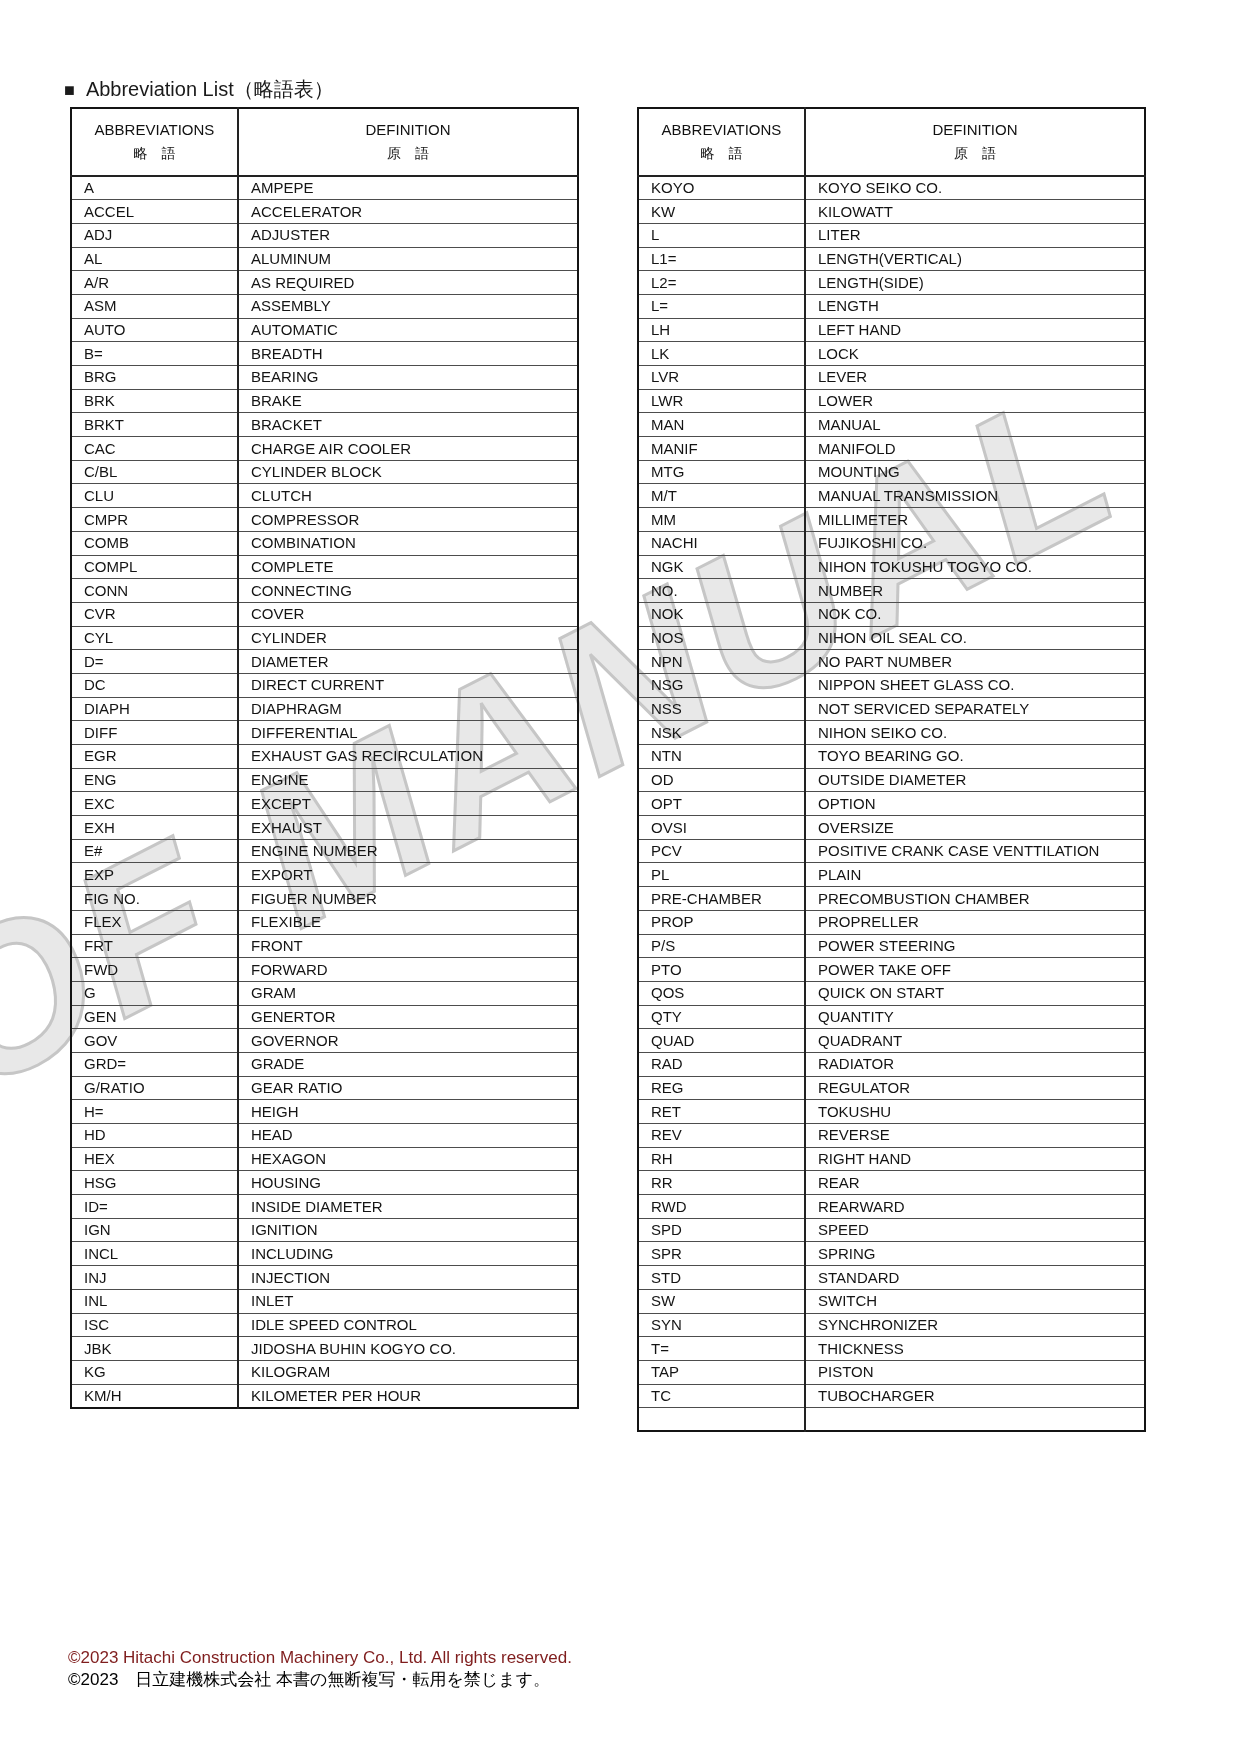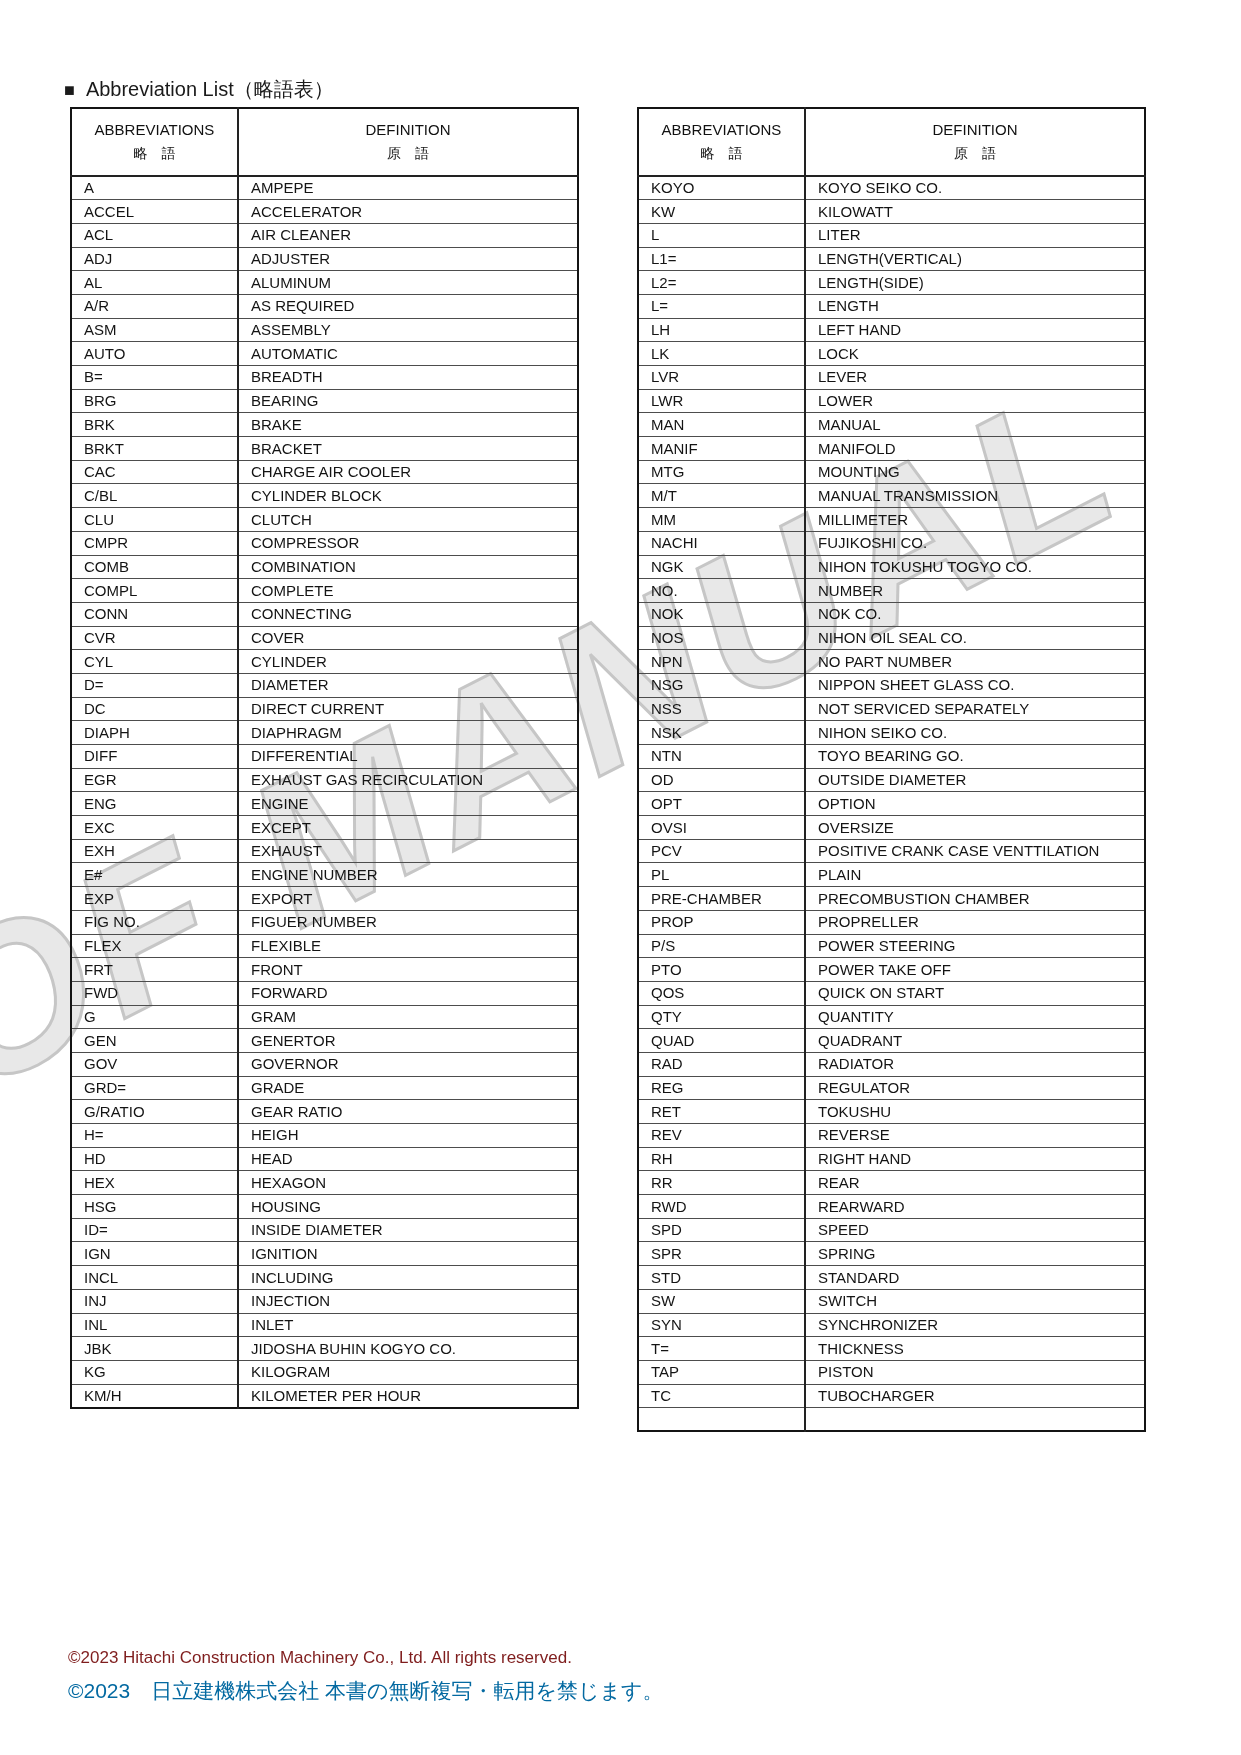--- a/index.html
+++ b/index.html
@@ -75,21 +75,21 @@
     overflow:hidden;
     color:#141414;
   }
 
   .footer {
     position:absolute;
     left:68px; top:1648px;
     z-index:2;
   }
   .footer .f1 { font-size:17px; color:#7f1d1d; }
-  .footer .f2 { font-size:21px; color:#0369a1; margin-top:9px; }
+  .footer .f2 { font-size:17px; color:#000000; }
 </style>
 </head>
 <body>
 
 <div class="watermark">OF MANUAL</div>
 
 <div class="title">
   <span class="bullet">■</span>
   <span>Abbreviation List（略語表）</span>
 </div>
@@ -116,24 +116,20 @@
       <tr>
         <td>A</td>
         <td>AMPEPE</td>
       </tr>
 
       <tr>
         <td>ACCEL</td>
         <td>ACCELERATOR</td>
       </tr>
 
-      <tr>
-        <td>ACL</td>
-        <td>AIR CLEANER</td>
-      </tr>
 
       <tr>
         <td>ADJ</td>
         <td>ADJUSTER</td>
       </tr>
 
       <tr>
         <td>AL</td>
         <td>ALUMINUM</td>
       </tr>
@@ -352,20 +348,24 @@
       <tr>
         <td>INJ</td>
         <td>INJECTION</td>
       </tr>
 
       <tr>
         <td>INL</td>
         <td>INLET</td>
       </tr>
 
+      <tr>
+        <td>ISC</td>
+        <td>IDLE SPEED CONTROL</td>
+      </tr>
 
       <tr>
         <td>JBK</td>
         <td>JIDOSHA BUHIN KOGYO CO.</td>
       </tr>
 
       <tr>
         <td>KG</td>
         <td>KILOGRAM</td>
       </tr>

